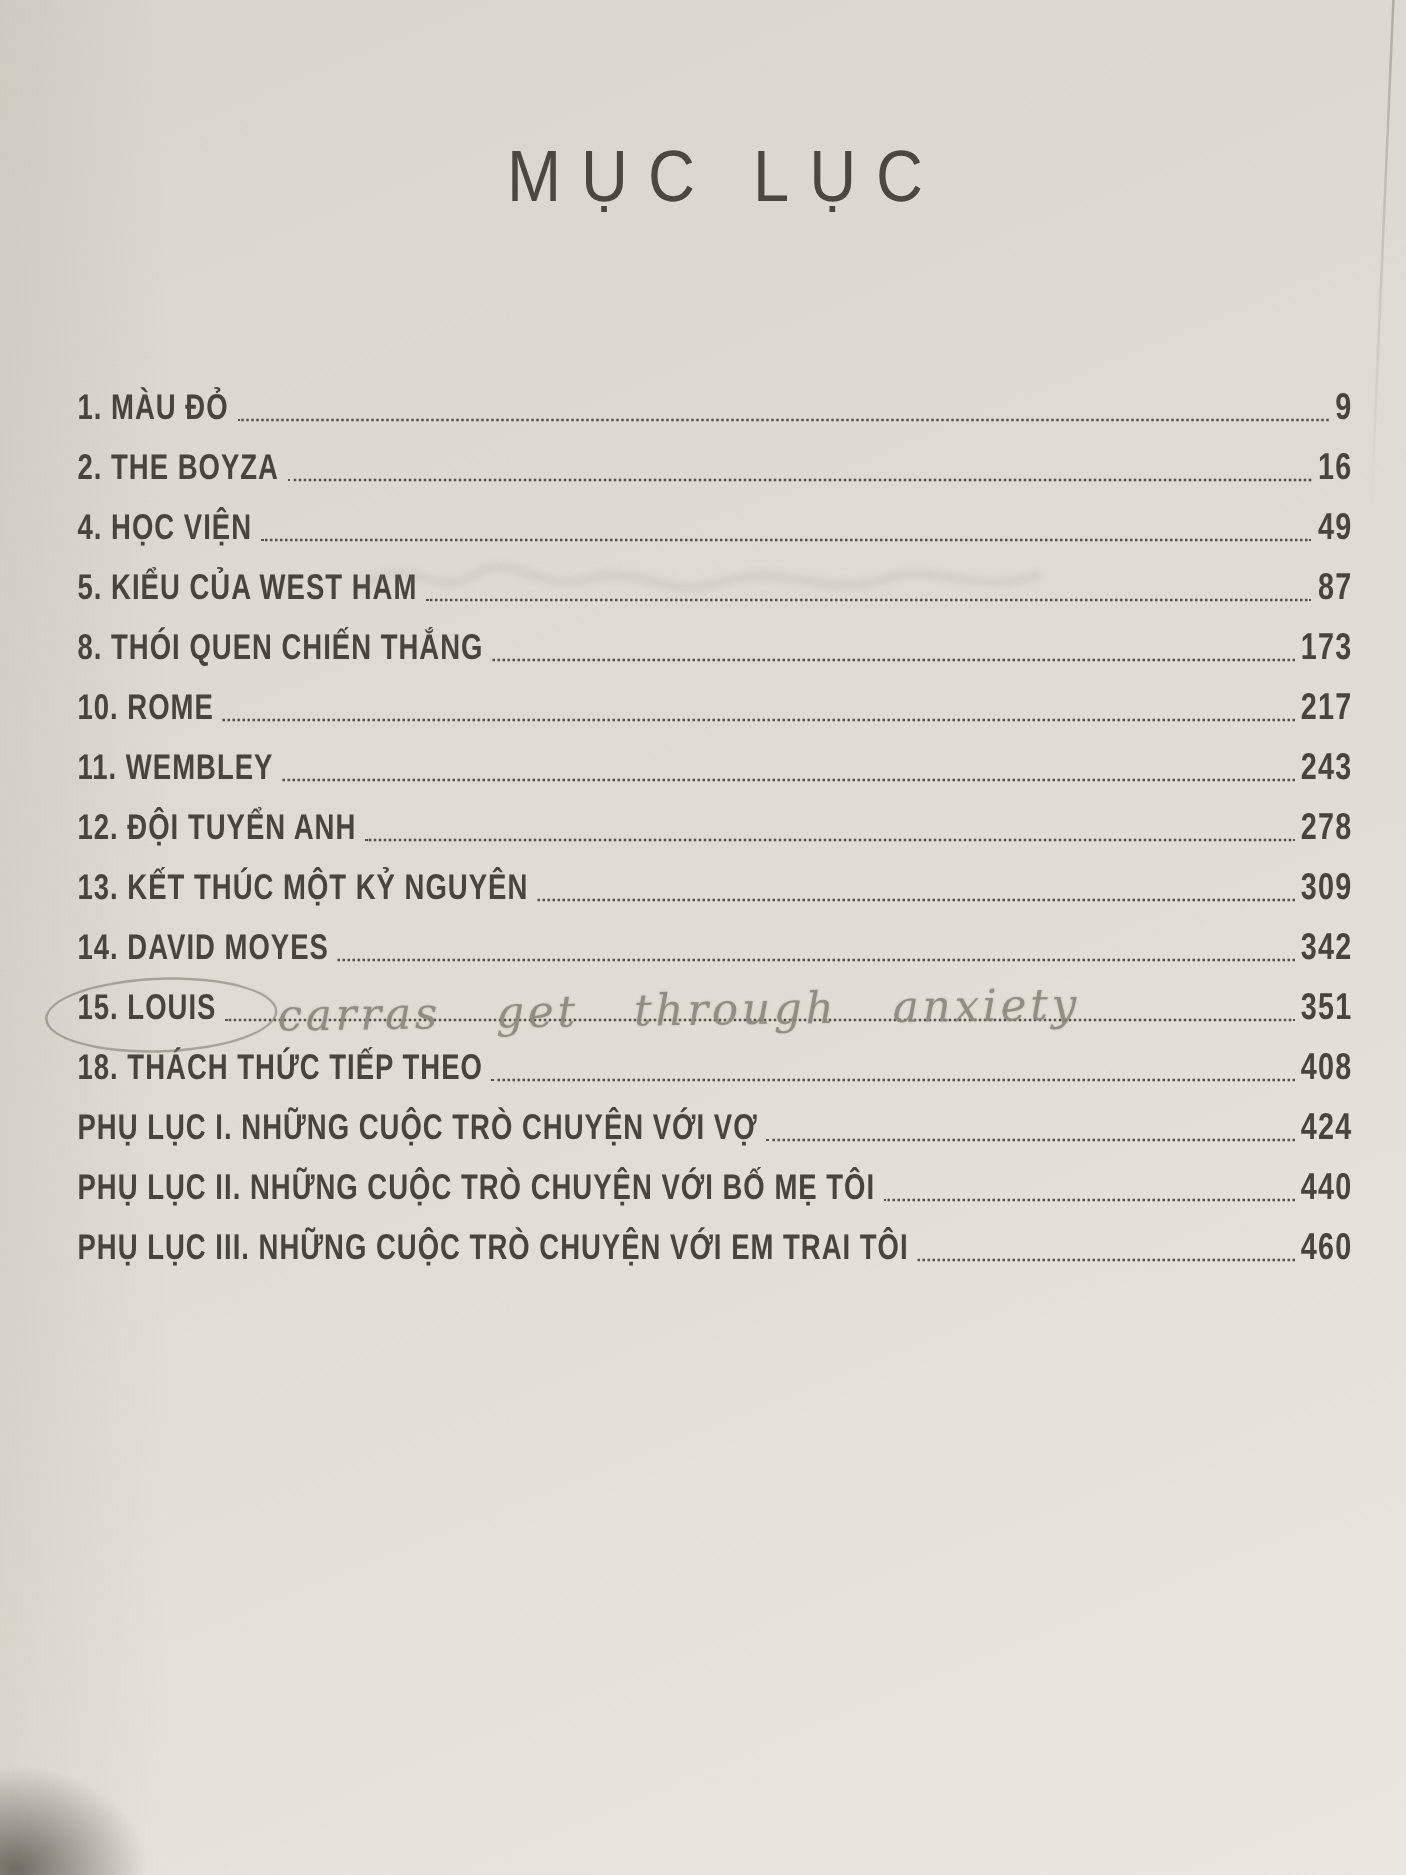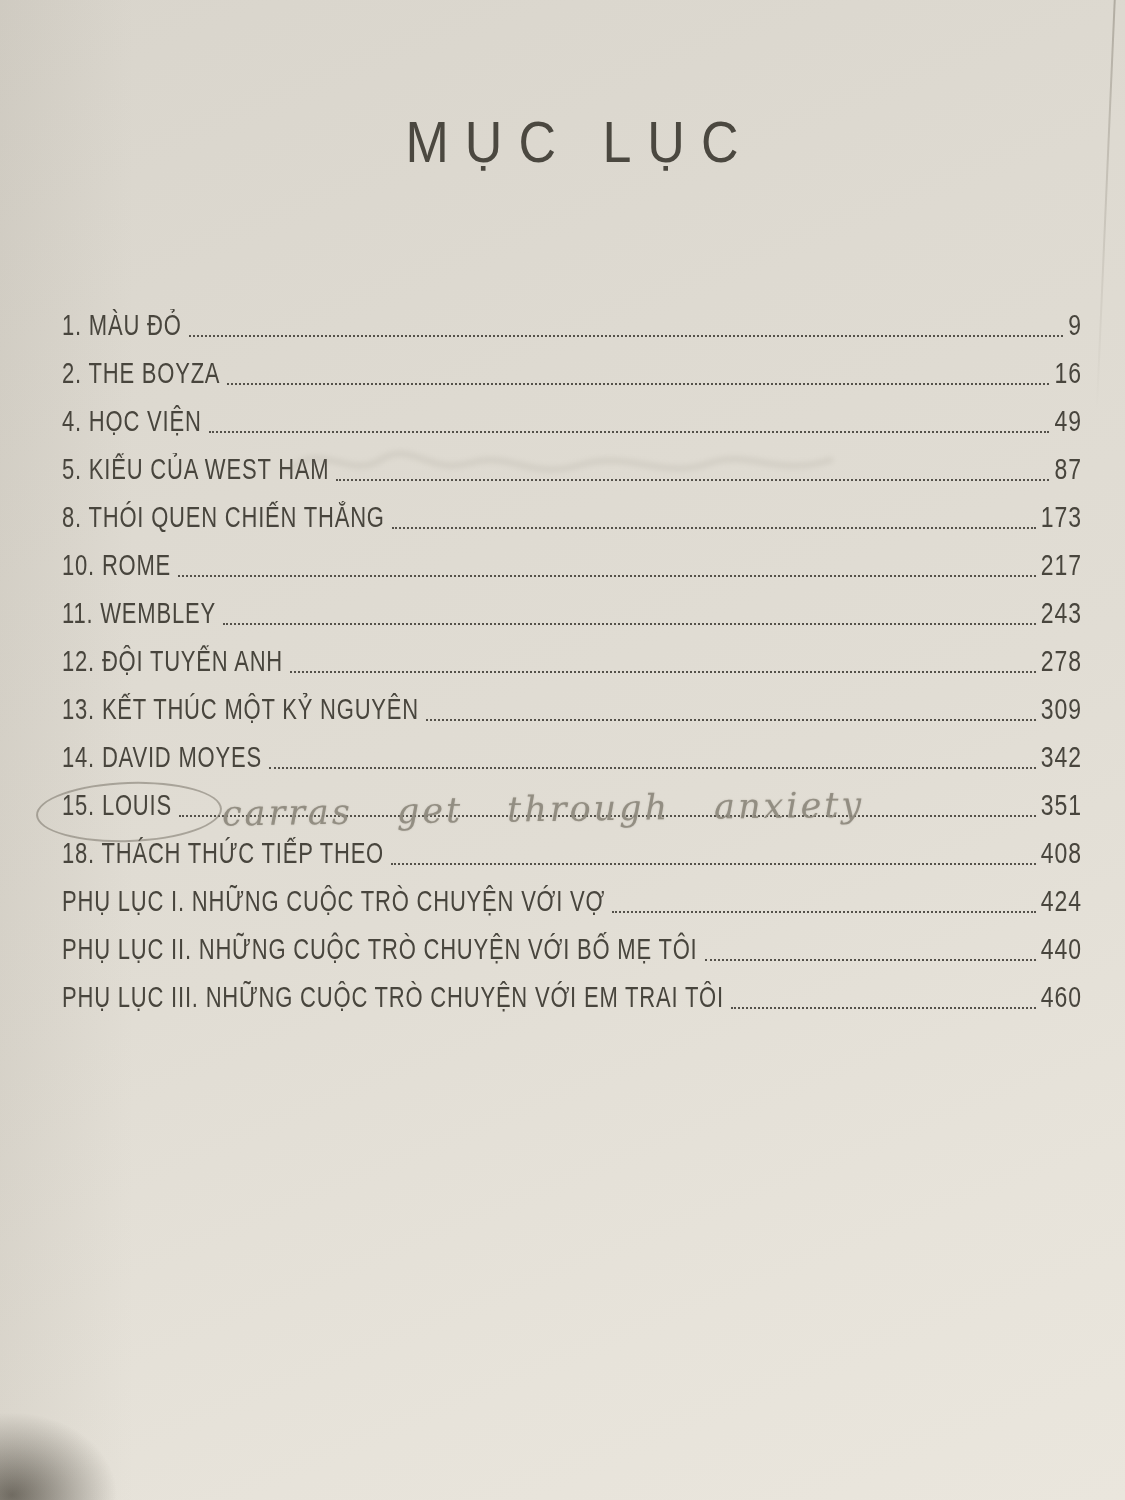--- a/index.html
+++ b/index.html
@@ -42,20 +42,21 @@
     font-weight: 400;
     letter-spacing: 16px;
     color: #4b4840;
     transform: scaleY(1.12);
     text-indent: 16px; 
   }
 
   .toc-list {
     margin-top: 128px;
     list-style: none;
+    font-weight: bold;
   }
 
   .toc-row {
     display: flex;
     align-items: flex-end;
     height: 48px;
     padding-bottom: 9px;
   }
 
   .toc-label {

